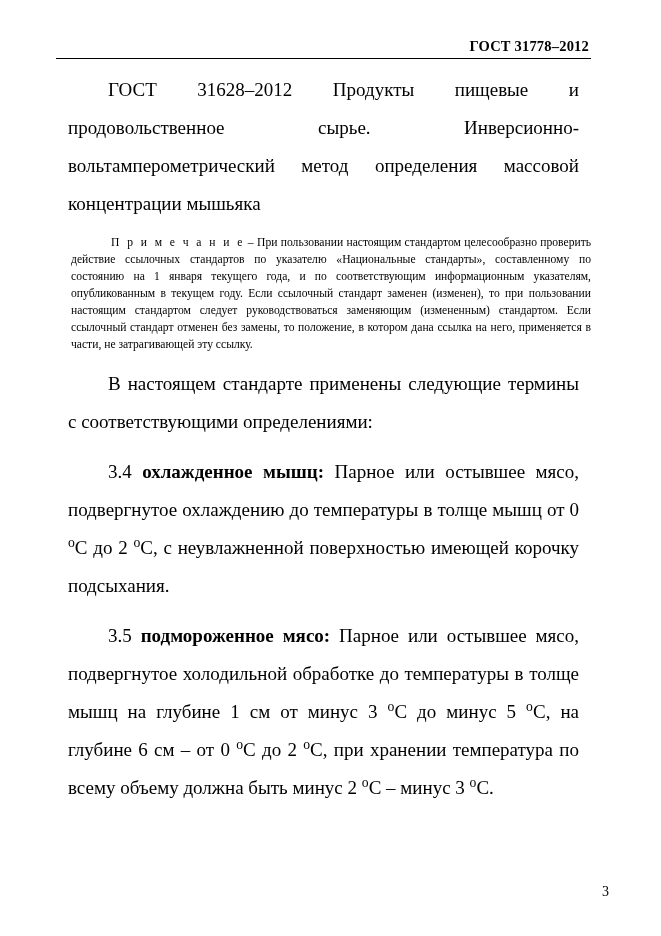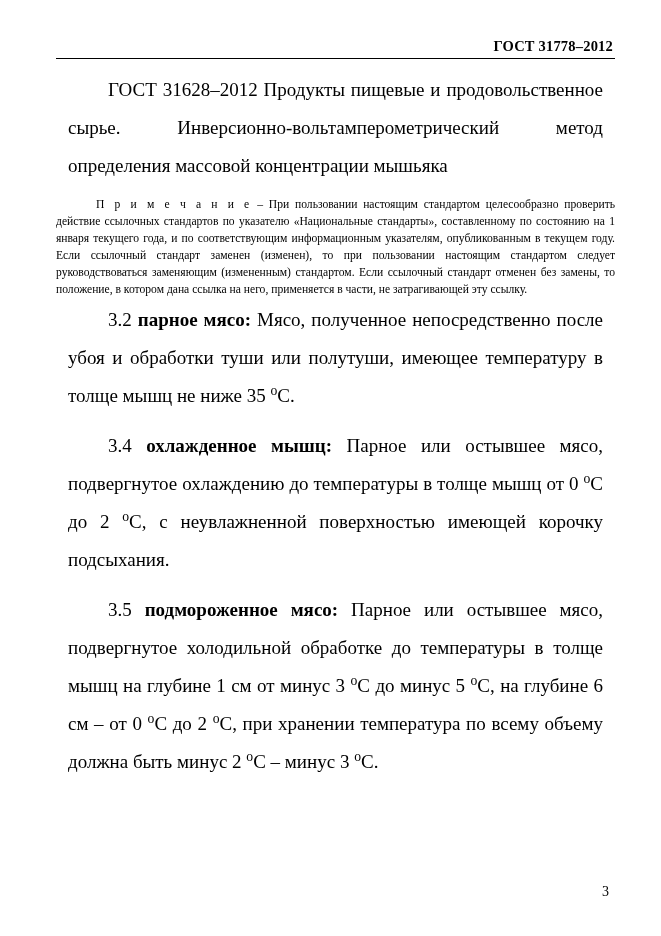--- a/index.html
+++ b/index.html
@@ -15,21 +15,21 @@
     position: relative;
     overflow: hidden;
   }
   .page {
     position: absolute;
     left: 0;
     top: 0;
     width: 661px;
     height: 936px;
     box-sizing: border-box;
-    padding: 38px 46px 30px 56px;
+    padding: 38px 70px 30px 56px;
   }
   .header {
     text-align: right;
     font-size: 14.5px;
     font-weight: bold;
     letter-spacing: 0.2px;
     margin-bottom: 2px;
     padding-right: 2px;
   }
   .header-rule {
@@ -45,21 +45,21 @@
     text-align: justify;
     text-justify: inter-word;
     text-indent: 40px;
     hyphens: manual;
   }
   .note {
     font-size: 11.6px;
     line-height: 1.46;
     text-align: justify;
     text-indent: 40px;
-    margin: 6px 0 2px 0;
+    margin: 6px 0 2px 15px;
     font-family: Liberation Serif, serif;
   }
   .note .spaced {
     letter-spacing: 2.2px;
   }
   h2.section {
     font-size: 14.6px;
     font-weight: bold;
     text-indent: 40px;
     margin: 14px 0 8px 0;
@@ -94,23 +94,23 @@
   <hr class="header-rule">
 
   <p>ГОСТ 31628–2012 Продукты пищевые и продовольственное сырье. Ин­версионно-вольтамперометрический метод определения массовой концен­трации мышьяка</p>
 
 
   <div class="note">
     <span class="spaced">П р и м е ч а н и е</span><span> – При пользовании настоящим стандартом целесообразно прове­рить действие ссылочных стандартов по указателю «Национальные стандарты», состав­ленному по состоянию на 1 января текущего года, и по соответствующим информацион­ным указателям, опубликованным в текущем году. Если ссылочный стандарт заменен (изменен), то при пользовании настоящим стандартом следует руководствоваться заме­няющим (измененным) стандартом. Если ссылочный стандарт отменен без замены, то по­ложение, в котором дана ссылка на него, применяется в части, не затрагивающей эту ссылку.</span>
   </div>
 
 
+  <p>В настоящем стандарте применены следующие термины с соответст­вующими определениями:</p>
 
 
-  <p class="block"><span>3.2</span> <span class="term">парное мясо:</span><span> Мясо, полученное непосредственно после убоя и об­работки туши или полутуши, имеющее температуру в толще мышц не ниже 35 </span><span class="sup">о</span><span>С.</span></p>
 
 
   <p class="block"><span>3.4</span> <span class="term">охлажденное мышц:</span><span> Парное или остывшее мясо, подвергнутое ох­лаждению до температуры в толще мышц от 0 </span><span class="sup">о</span><span>С до 2 </span><span class="sup">о</span><span>С, с неувлажненной поверхностью имеющей корочку подсыхания.</span></p>
 
   <p class="block"><span>3.5</span> <span class="term">подмороженное мясо:</span><span> Парное или остывшее мясо, подвергнутое холодильной обработке до температуры в толще мышц на глубине 1 см от минус 3 </span><span class="sup">о</span><span>С до минус 5 </span><span class="sup">о</span><span>С, на глубине 6 см – от 0 </span><span class="sup">о</span><span>С до 2 </span><span class="sup">о</span><span>С, при хранении температура по всему объему должна быть минус 2 </span><span class="sup">о</span><span>С – минус 3 </span><span class="sup">о</span><span>С.</span></p>
 
   <div class="pagenum">3</div>
 
 </div>
 

